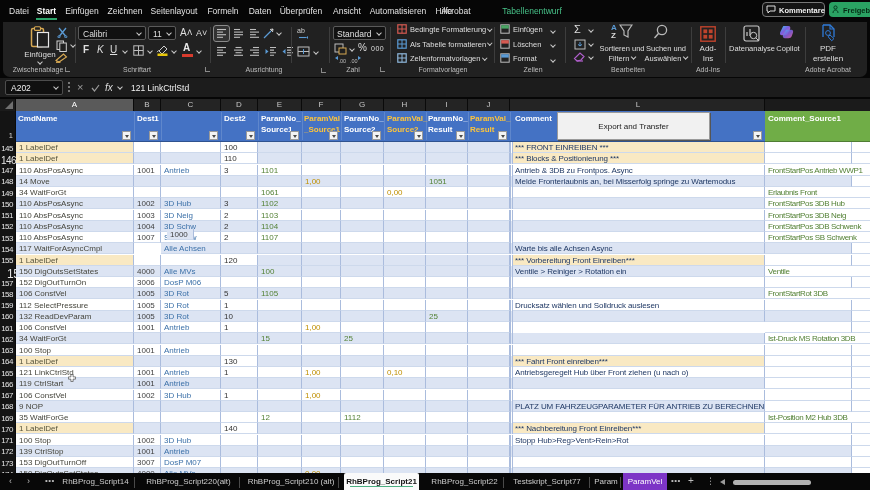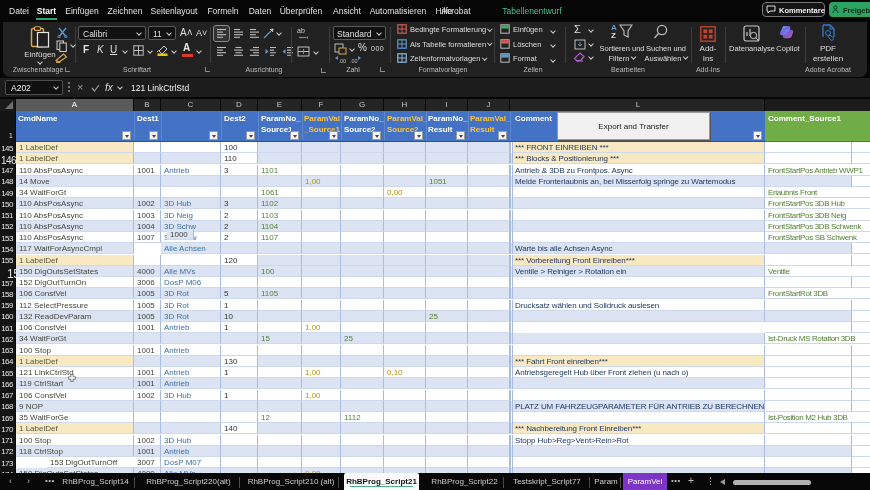--- a/index.html
+++ b/index.html
@@ -766,35 +766,35 @@
 <div class="cell" style="left:242px;top:292.5px;width:44px;background:#ffffff;color:#538135;"></div>
 <div class="cell" style="left:286px;top:292.5px;width:39px;background:#ffffff;color:#bf8f00;"></div>
 <div class="cell" style="left:325px;top:292.5px;width:43px;background:#ffffff;color:#538135;"></div>
 <div class="cell" style="left:368px;top:292.5px;width:42px;background:#ffffff;color:#bf8f00;"></div>
 <div class="cell" style="left:410px;top:292.5px;width:42px;background:#ffffff;color:#538135;"></div>
 <div class="cell" style="left:452px;top:292.5px;width:42px;background:#ffffff;color:#538135;"></div>
 <div class="cell" style="left:496px;top:292.5px;width:253px;background:#ffffff;color:#1f3864;letter-spacing:-0.1px;">Stopp Hub&gt;Reg&gt;Vent&gt;Rein&gt;Rot</div>
 <div class="cell" style="left:749px;top:292.5px;width:87px;background:#ffffff;color:#538135;"></div>
 <div class="cell" style="left:836px;top:292.5px;width:19px;background:#ffffff;color:#333;border-right:none;"></div>
 <div class="ab" style="left:494px;top:292.5px;width:3px;height:11.25px;background:#ffffff;border-left:1px solid #aabcdd;border-right:1px solid #aabcdd"></div>
-<div class="cell" style="left:0px;top:303.8px;width:118px;background:#dce4f3;color:#45453c;">118 CtrlStop</div>
+<div class="cell" style="left:0px;top:303.8px;width:118px;background:#dce4f3;color:#45453c;">139 CtrlStop</div>
 <div class="cell" style="left:118px;top:303.8px;width:27px;background:#dce4f3;color:#3f3f3f;">1001</div>
 <div class="cell" style="left:145px;top:303.8px;width:60px;background:#dce4f3;color:#3b70a8;">Antrieb</div>
 <div class="cell" style="left:205px;top:303.8px;width:37px;background:#dce4f3;color:#333;"></div>
 <div class="cell" style="left:242px;top:303.8px;width:44px;background:#dce4f3;color:#538135;"></div>
 <div class="cell" style="left:286px;top:303.8px;width:39px;background:#dce4f3;color:#bf8f00;"></div>
 <div class="cell" style="left:325px;top:303.8px;width:43px;background:#dce4f3;color:#538135;"></div>
 <div class="cell" style="left:368px;top:303.8px;width:42px;background:#dce4f3;color:#bf8f00;"></div>
 <div class="cell" style="left:410px;top:303.8px;width:42px;background:#dce4f3;color:#538135;"></div>
 <div class="cell" style="left:452px;top:303.8px;width:42px;background:#dce4f3;color:#538135;"></div>
 <div class="cell" style="left:496px;top:303.8px;width:253px;background:#dce4f3;color:#1f3864;"></div>
 <div class="cell" style="left:749px;top:303.8px;width:87px;background:#dce4f3;color:#538135;"></div>
 <div class="cell" style="left:836px;top:303.8px;width:19px;background:#ffffff;color:#333;border-right:none;"></div>
 <div class="ab" style="left:494px;top:303.8px;width:3px;height:11.25px;background:#dce4f3;border-left:1px solid #aabcdd;border-right:1px solid #aabcdd"></div>
-<div class="cell" style="left:0px;top:315.0px;width:118px;background:#ffffff;color:#45453c;margin-left:31px;">153 DigOutTurnOff</div>
+<div class="cell" style="left:0px;top:315.0px;width:118px;background:#ffffff;color:#45453c;">153 DigOutTurnOff</div>
 <div class="cell" style="left:118px;top:315.0px;width:27px;background:#ffffff;color:#3f3f3f;">3007</div>
 <div class="cell" style="left:145px;top:315.0px;width:60px;background:#ffffff;color:#3b70a8;">DosP M07</div>
 <div class="cell" style="left:205px;top:315.0px;width:37px;background:#ffffff;color:#333;"></div>
 <div class="cell" style="left:242px;top:315.0px;width:44px;background:#ffffff;color:#538135;"></div>
 <div class="cell" style="left:286px;top:315.0px;width:39px;background:#ffffff;color:#bf8f00;"></div>
 <div class="cell" style="left:325px;top:315.0px;width:43px;background:#ffffff;color:#538135;"></div>
 <div class="cell" style="left:368px;top:315.0px;width:42px;background:#ffffff;color:#bf8f00;"></div>
 <div class="cell" style="left:410px;top:315.0px;width:42px;background:#ffffff;color:#538135;"></div>
 <div class="cell" style="left:452px;top:315.0px;width:42px;background:#ffffff;color:#538135;"></div>
 <div class="cell" style="left:496px;top:315.0px;width:253px;background:#ffffff;color:#1f3864;"></div>

